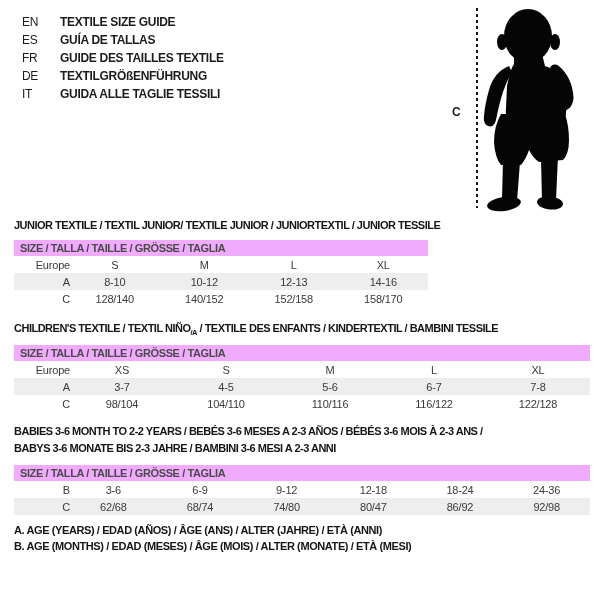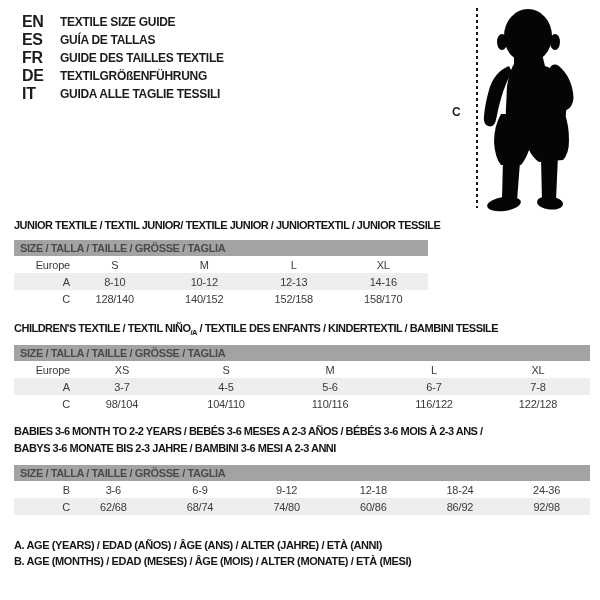--- a/index.html
+++ b/index.html
@@ -10,21 +10,21 @@
     background: #ffffff;
     font-family: "Liberation Sans", sans-serif;
     color: #1c1c1c;
     overflow: hidden;
   }
 
   
   .lang-block { position: absolute; left: 22px; top: 13px; }
   .lang-row { display: flex; height: 18px; align-items: center; }
   .lang-code {
-    width: 38px; font-weight: bold; font-size: 16px; letter-spacing: -0.3px;
+    width: 38px; font-weight: normal; font-size: 12px; letter-spacing: -0.3px;
   }
   .lang-title { font-weight: bold; font-size: 12px; letter-spacing: -0.3px; white-space: nowrap; }
 
   
   .measure-line {
     position: absolute; left: 476px; top: 8px; width: 2px; height: 200px;
     background: repeating-linear-gradient(to bottom, #151515 0 3px, transparent 3px 6px);
   }
   .c-label {
     position: absolute; left: 452px; top: 105px;
@@ -40,34 +40,34 @@
   }
   .section-title sub { font-size: 7.5px; }
 
   
   .size-table {
     position: absolute; left: 14px;
     border-collapse: collapse; table-layout: fixed;
     font-size: 11px; letter-spacing: -0.2px;
   }
   .size-table th.bar {
-    background: #a3a3a3; color: #4a4a4a;
+    background: #f0abfc; color: #4a4a4a;
     text-align: left; font-weight: bold;
     height: 16px; padding: 0 0 0 6px;
     font-size: 11px; letter-spacing: -0.4px; white-space: nowrap;
   }
   .size-table td {
     height: 17px; padding: 0; text-align: center;
     color: #3a3a3a; font-weight: normal; white-space: nowrap;
   }
   .size-table td.lbl { text-align: right; padding-left: 6px; }
   .size-table tbody tr:nth-child(even) td { background: #eeeeee; }
 
   
-  .notes { position: absolute; left: 14px; top: 537px; }
+  .notes { position: absolute; left: 14px; top: 522px; }
   .note {
     font-weight: bold; font-size: 11px; letter-spacing: -0.4px;
     line-height: 16px; white-space: nowrap; color: #161616;
   }
 </style>
 </head>
 <body>
 
 <div class="canvas">
 
@@ -221,21 +221,21 @@
         <td>9-12</td>
         <td>12-18</td>
         <td>18-24</td>
         <td>24-36</td>
       </tr>
       <tr>
         <td class="lbl">C</td>
         <td>62/68</td>
         <td>68/74</td>
         <td>74/80</td>
-        <td>60/86</td>
+        <td>80/47</td>
         <td>86/92</td>
         <td>92/98</td>
       </tr>
     </tbody>
   </table>
 
   <div class="notes">
     <div class="note">A. AGE (YEARS) / EDAD (AÑOS) / ÂGE (ANS) / ALTER (JAHRE) / ETÀ (ANNI)</div>
     <div class="note">B. AGE (MONTHS) / EDAD (MESES) / ÂGE (MOIS) / ALTER (MONATE) / ETÀ (MESI)</div>
   </div>

